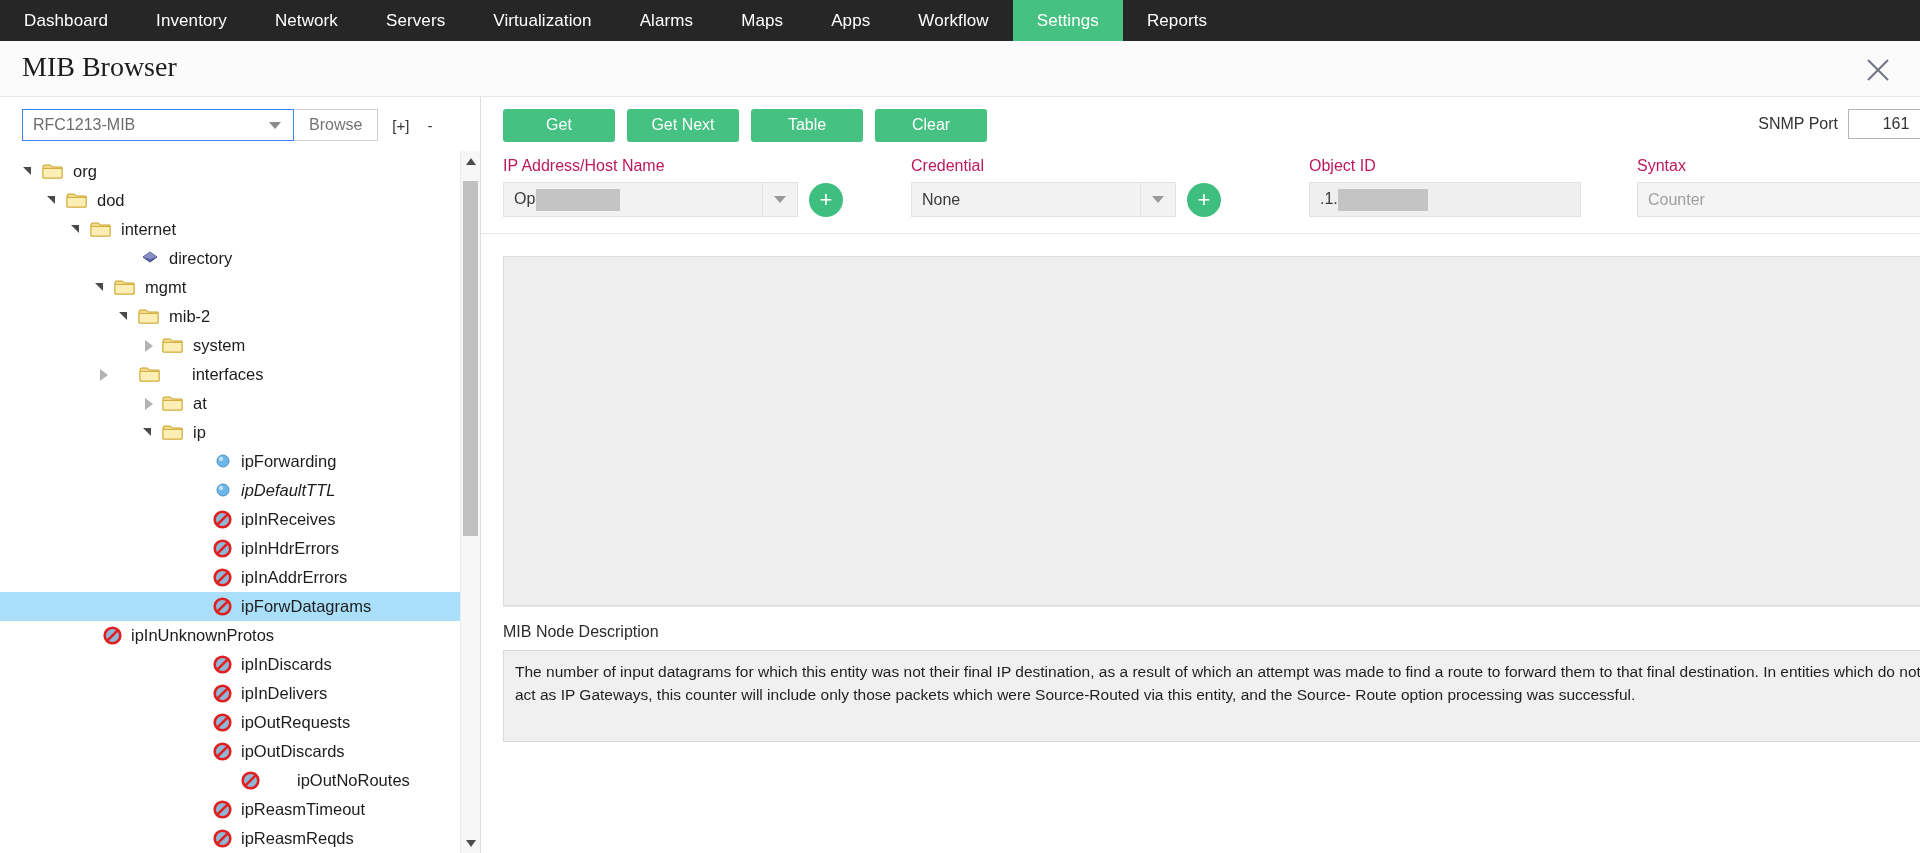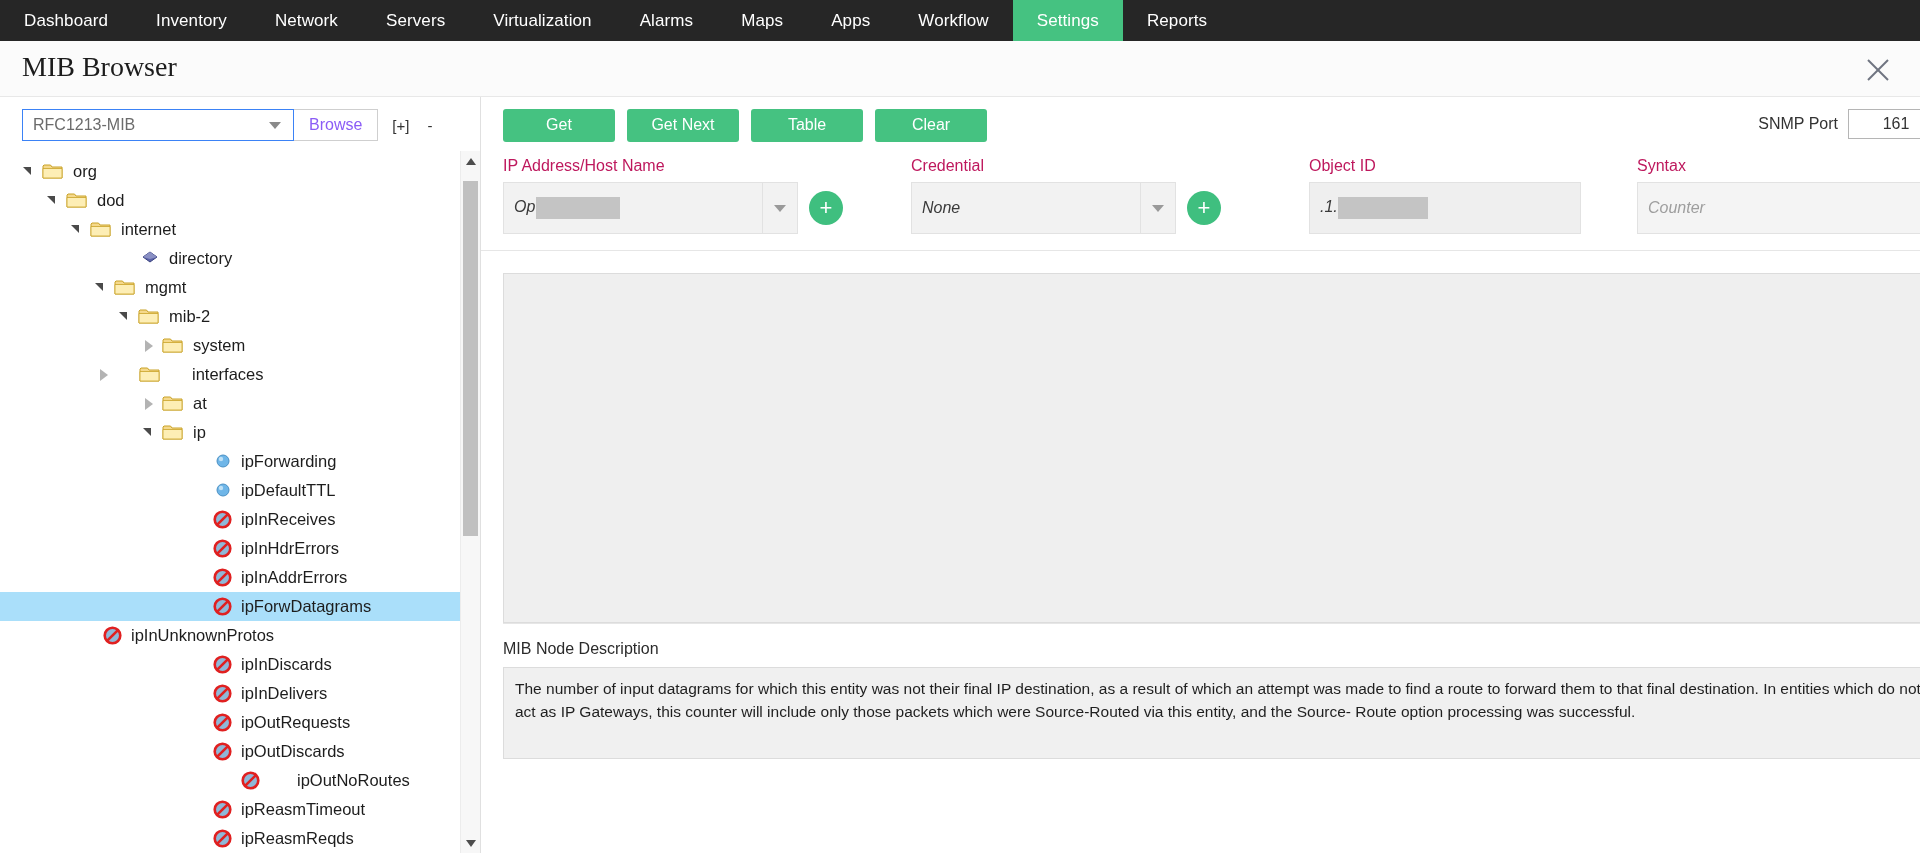--- a/index.html
+++ b/index.html
@@ -96,21 +96,21 @@
     border-top: 7px solid #8a8a8a;
     margin-right: 12px;
   }
   #browsebtn {
     height: 32px;
     border: 1px solid #cfcfcf;
     border-left: none;
     background: #fff;
     padding: 0 15px;
     font-size: 16px;
-    color: #8b5cf6;
+    color: #737373;
     font-family: "Liberation Sans", sans-serif;
     cursor: pointer;
     display: flex; align-items: center;
   }
   .tiny-btn {
     font-size: 15px;
     color: #333;
     margin-left: 14px;
     cursor: pointer;
     user-select: none;
@@ -249,27 +249,26 @@
     padding-bottom: 16px;
   }
   .field { position: relative; }
   .field .flabel {
     font-size: 16px;
     color: #be185d;
     margin-bottom: 7px;
     display:block;
   }
   .inputbox {
-    height: 52px;
+    height: 35px;
     background: #f2f2f2;
     border: 1px solid #e2e2e2;
     display: flex;
     align-items: center;
     position: relative;
-    font-style: italic;
   }
   .inputbox .ival {
     padding-left: 10px;
     font-size: 16px;
     color: #3a3a3a;
     flex: 1;
     white-space: nowrap;
     overflow: hidden;
   }
   .inputbox .ival.placeholder { color: #9e9e9e; }
@@ -460,21 +459,21 @@
             <span class="lbl">ip</span>
           </div>
           <div class="node" style="padding-left: 190px;">
             <span class="twisty none"></span>
             <span class="ico"><svg width="18" height="18" viewBox="0 0 18 18">
                 <circle cx="9" cy="9" r="6" fill="#6fb6e8" stroke="#4a90c4" stroke-width="1"></circle>
                 <circle cx="7" cy="7" r="2.2" fill="#bfe0f5"></circle>
               </svg></span>
             <span class="lbl">ipForwarding</span>
           </div>
-          <div class="node" style="padding-left: 190px;">
+          <div class="node" style="padding-left: 190px; font-style: italic;">
             <span class="twisty none"></span>
             <span class="ico"><svg width="18" height="18" viewBox="0 0 18 18">
                 <circle cx="9" cy="9" r="6" fill="#6fb6e8" stroke="#4a90c4" stroke-width="1"></circle>
                 <circle cx="7" cy="7" r="2.2" fill="#bfe0f5"></circle>
               </svg></span>
             <span class="lbl">ipDefaultTTL</span>
           </div>
           <div class="node" style="padding-left: 190px;">
             <span class="twisty none"></span>
             <span class="ico"><svg width="19" height="19" viewBox="0 0 19 19">

